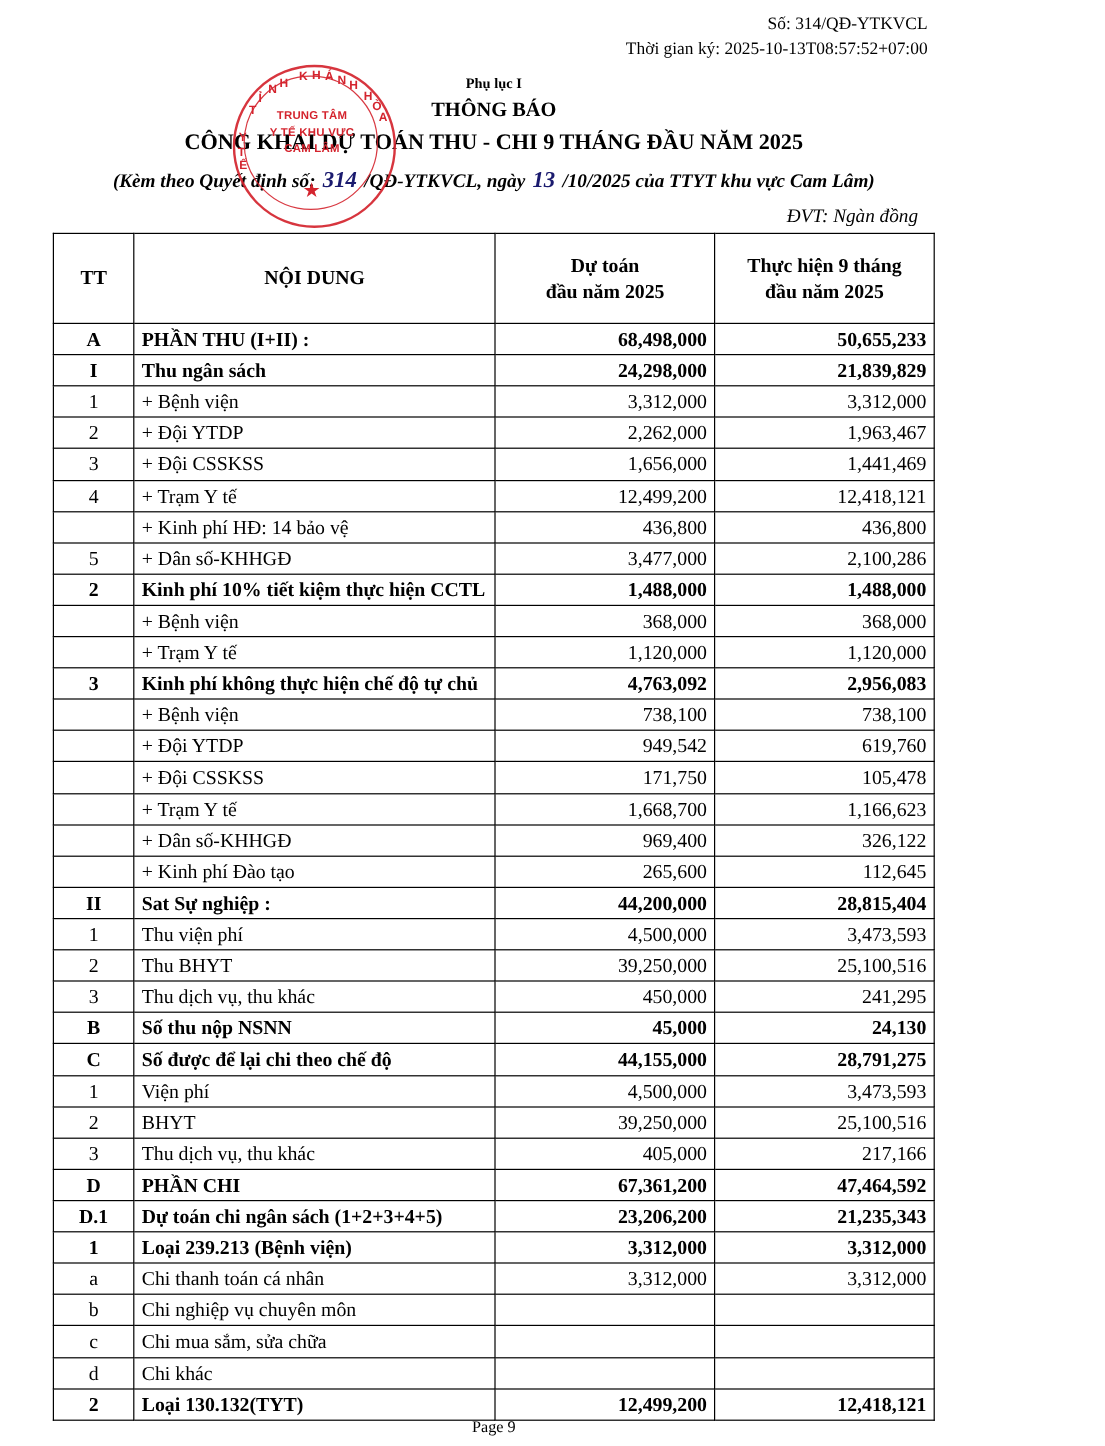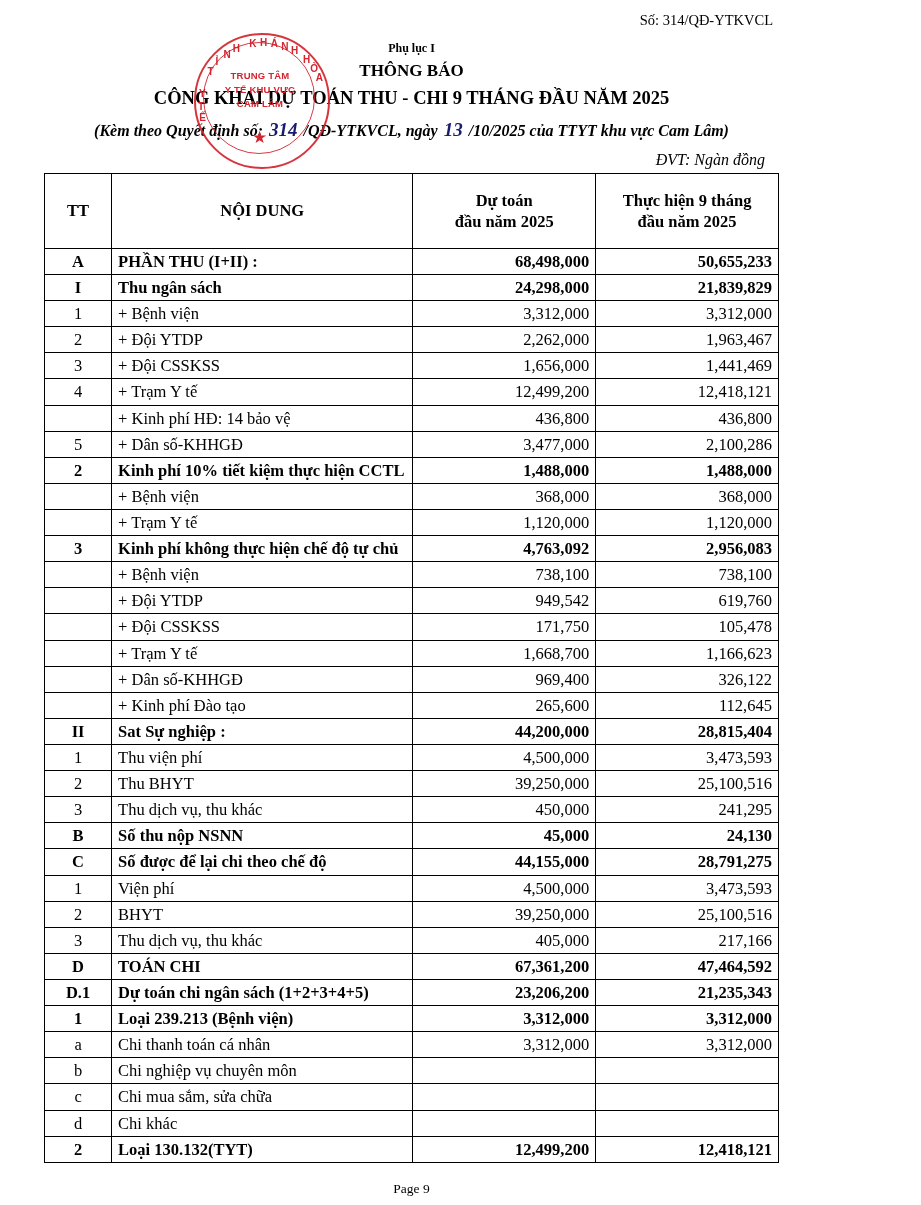--- a/index.html
+++ b/index.html
@@ -174,20 +174,21 @@
     font-family: "Liberation Serif", serif;
   }
 </style>
 </head>
 <body>
 
 <div class="page">
 
   <div class="doc-meta">
     <div>Số: 314/QĐ-YTKVCL</div>
+    <div>Thời gian ký: 2025-10-13T08:57:52+07:00</div>
   </div>
 
   <div class="header-block">
 
     <div class="stamp">
       <div class="ring-outer"></div>
       <div class="ring-inner"></div>
       <div class="arc-text">
         <span style="transform: rotate(-58deg) translate(0,-62px) rotate(58deg);">T</span>
         <span style="transform: rotate(-46deg) translate(0,-62px) rotate(46deg);">Ỉ</span>
@@ -400,21 +401,21 @@
           <td class="c-num">25,100,516</td>
         </tr>
         <tr>
           <td class="c-tt">3</td>
           <td class="c-nd">Thu dịch vụ, thu khác</td>
           <td class="c-num">405,000</td>
           <td class="c-num">217,166</td>
         </tr>
         <tr class="bold">
           <td class="c-tt">D</td>
-          <td class="c-nd">TOÁN CHI</td>
+          <td class="c-nd">PHẦN CHI</td>
           <td class="c-num">67,361,200</td>
           <td class="c-num">47,464,592</td>
         </tr>
         <tr class="bold">
           <td class="c-tt">D.1</td>
           <td class="c-nd">Dự toán chi ngân sách (1+2+3+4+5)</td>
           <td class="c-num">23,206,200</td>
           <td class="c-num">21,235,343</td>
         </tr>
         <tr class="bold">

